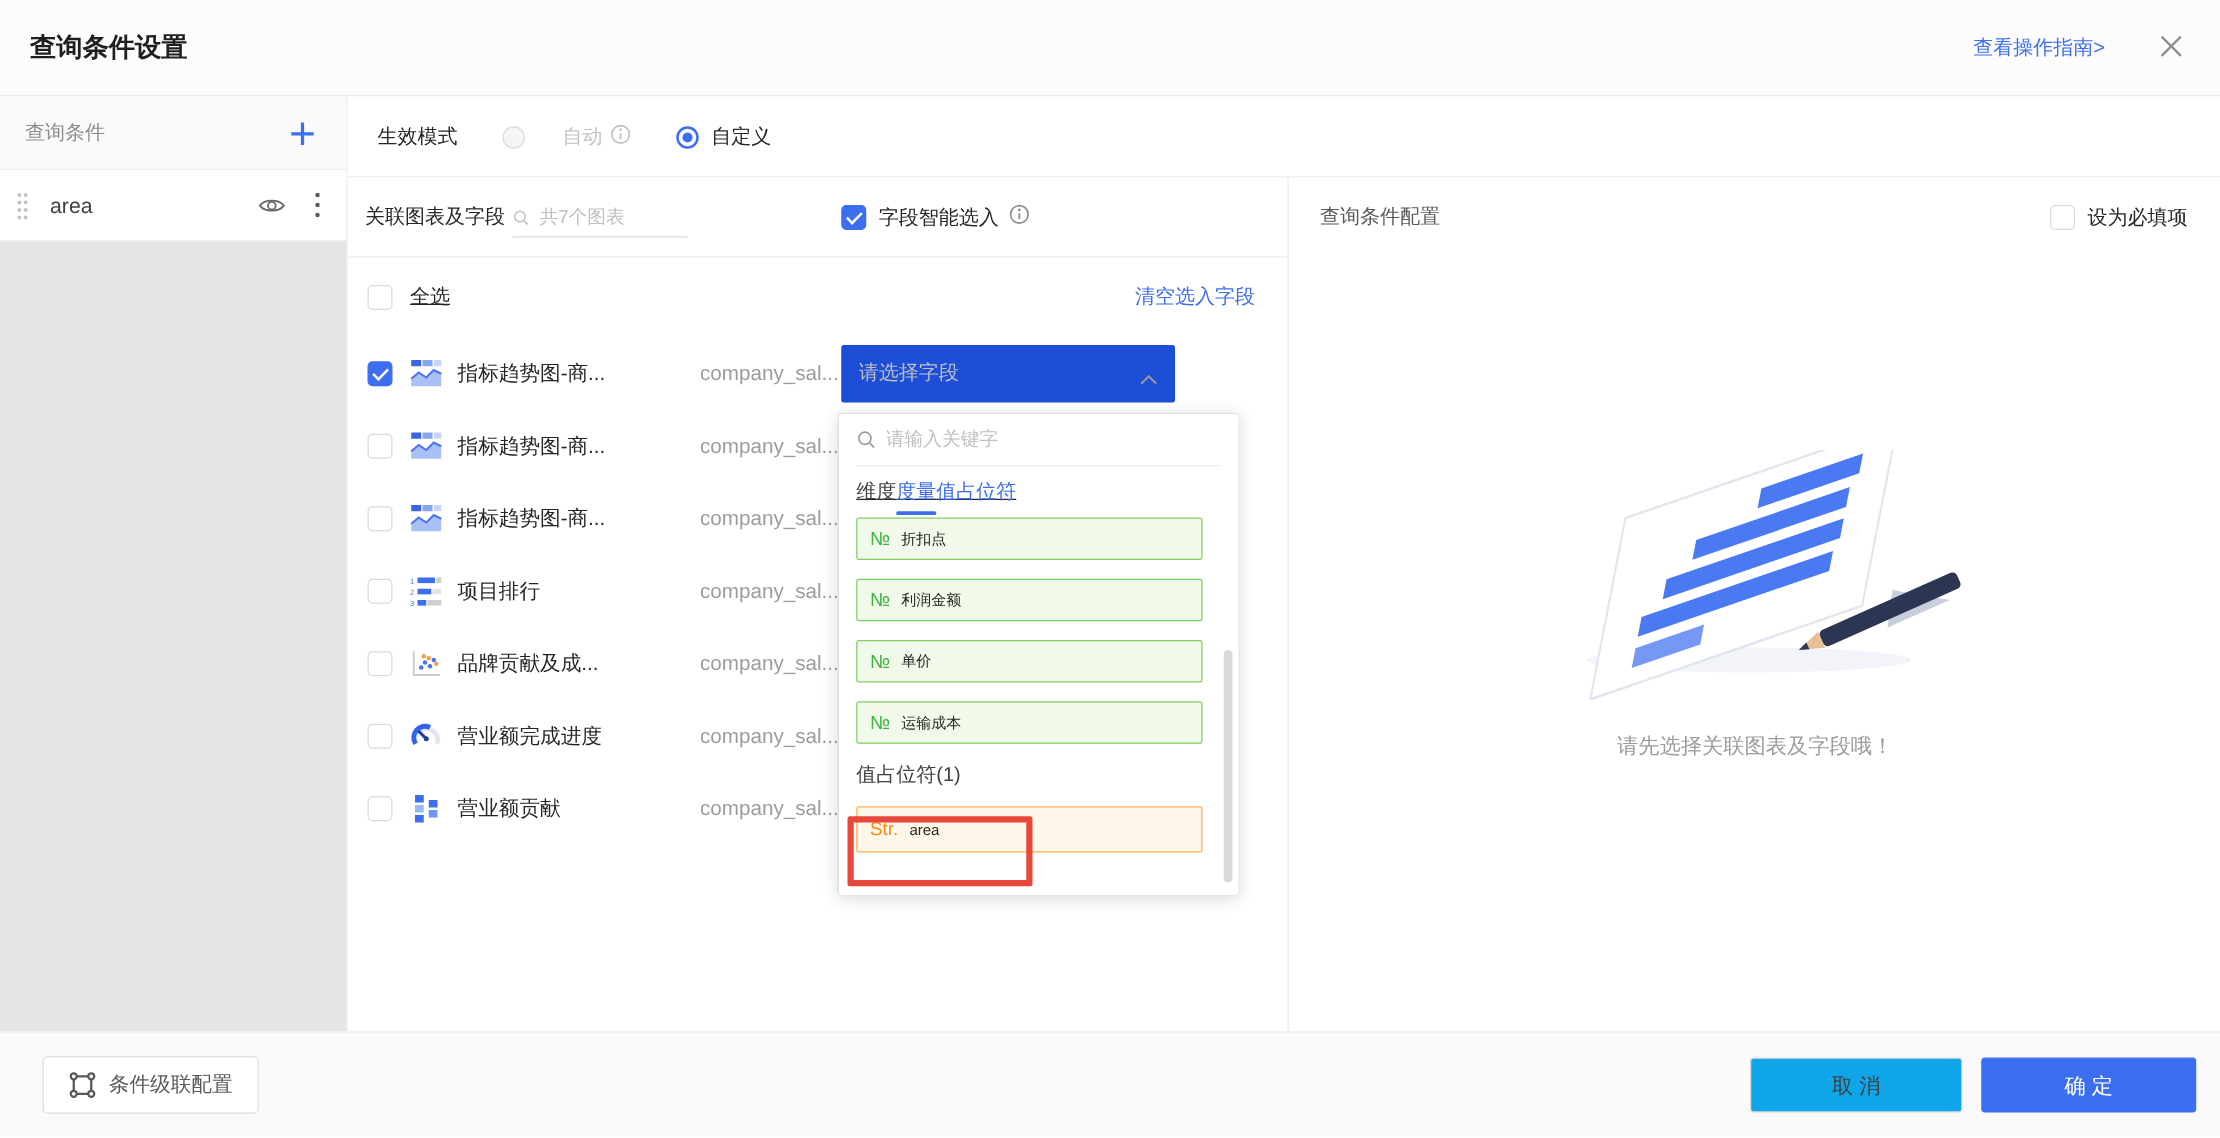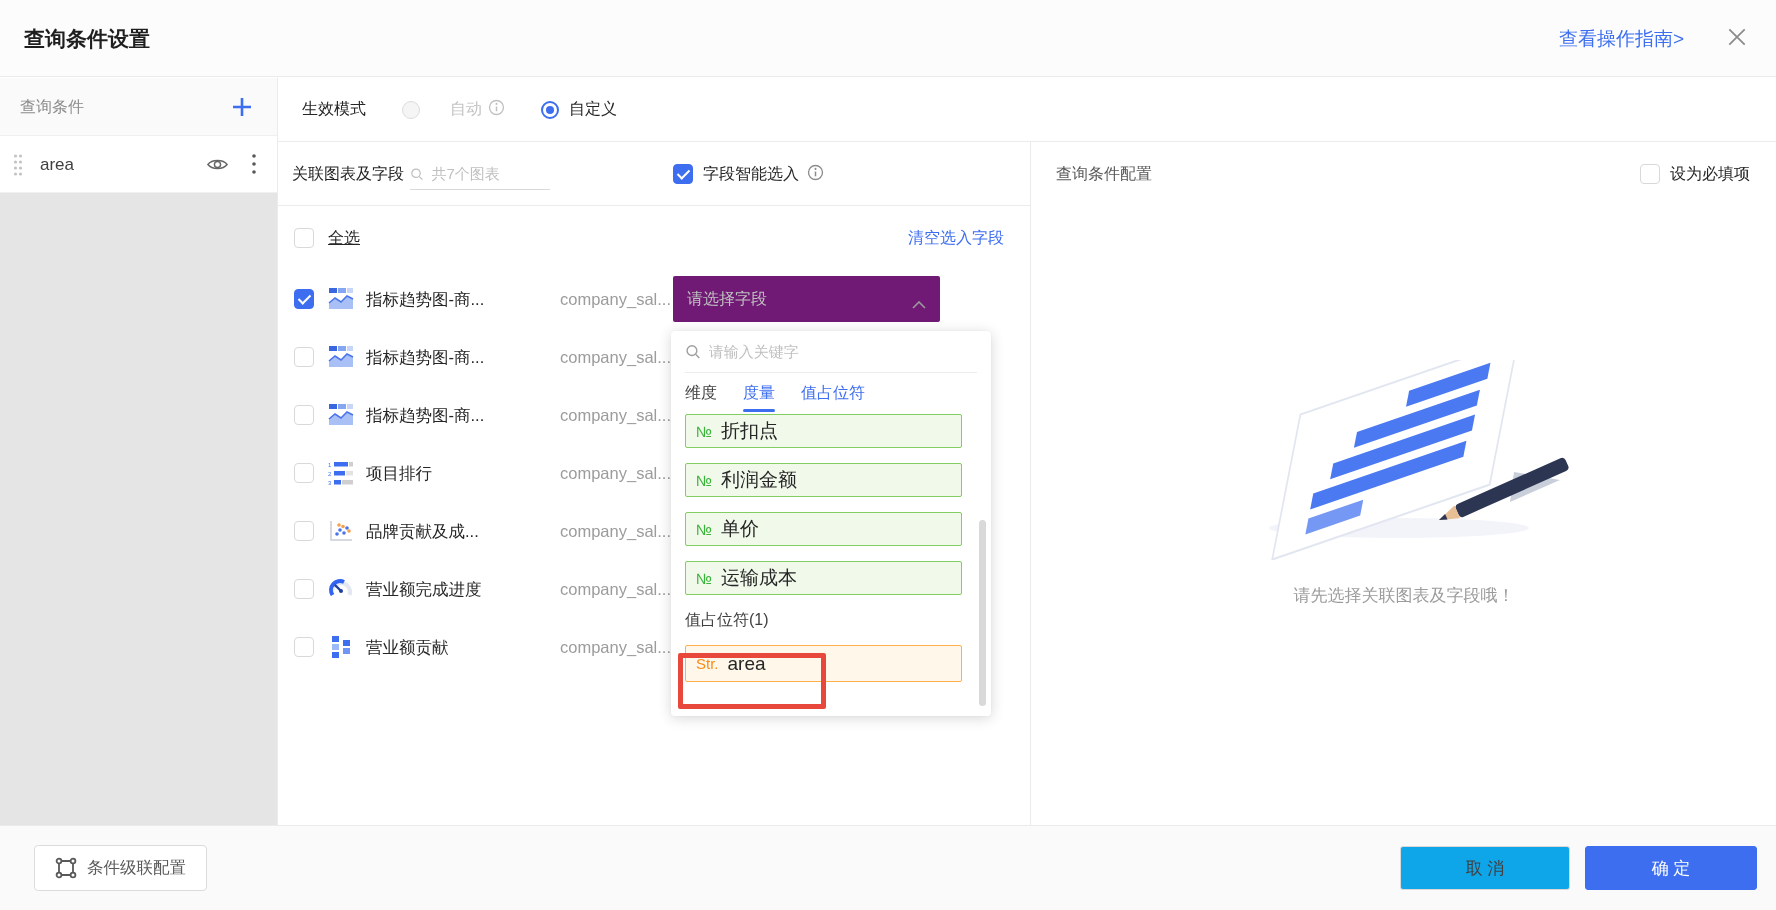--- a/index.html
+++ b/index.html
@@ -9,21 +9,21 @@
     background:#fff; color:#262626; overflow:hidden;
   }
   .dialog { position:relative; width:1776px; height:910px; background:#fff; }
 
   
   .hdr { position:absolute; left:0; top:0; right:0; height:77px;
          background:#fcfcfc; border-bottom:1px solid #ebebeb; }
   .hdr-title { position:absolute; left:24px; top:0; line-height:77px;
                font-size:21px; font-weight:bold; color:#1f1f1f; }
   .hdr-guide { position:absolute; right:92px; top:0; line-height:77px;
-               font-size:19px; color:#3d6ef0; cursor:pointer; }
+               font-size:16px; color:#3d6ef0; cursor:pointer; }
   .hdr-close { position:absolute; right:26px; top:26px; width:24px; height:24px; cursor:pointer; }
 
   
   .sidebar { position:absolute; left:0; top:78px; width:278px; height:747px;
              border-right:1px solid #ebebeb; background:#e5e5e5; }
   .sb-head { height:58px; background:#fafafa; border-bottom:1px solid #f0f0f0;
              position:relative; }
   .sb-head-label { position:absolute; left:20px; top:0; line-height:58px;
                    font-size:16px; color:#8c8c8c; }
   .sb-plus { position:absolute; right:24px; top:18px; cursor:pointer; }
@@ -69,47 +69,47 @@
   .clear-link { position:absolute; right:26px; top:0; line-height:64px; font-size:16px;
                 color:#3d6ef0; cursor:pointer; }
 
   .chart-rows { position:absolute; left:0; top:128px; right:0; }
   .chart-row { position:relative; height:58px; }
   .chart-row .cb { position:absolute; left:16px; top:19px; }
   .chart-icon { position:absolute; left:50px; top:16px; width:26px; height:26px; }
   .chart-name { position:absolute; left:88px; top:0; line-height:58px; font-size:16.5px; color:#262626; white-space:nowrap; }
   .chart-dataset { position:absolute; left:282px; top:0; line-height:58px; font-size:16.5px; color:#9c9c9c; white-space:nowrap; }
   .field-trigger { position:absolute; left:395px; top:6px; width:267px; height:46px;
-                   background:#701a75; border-radius:2px; cursor:pointer; }
+                   background:#1d4ed8; border-radius:2px; cursor:pointer; }
   .field-trigger .ph { position:absolute; left:14px; top:0; line-height:46px; font-size:16px; color:#bfbfbf; }
   .field-trigger .chev { position:absolute; right:14px; top:19px; }
 
   
   .cb { width:20px; height:20px; border:1px solid #d9d9d9; border-radius:4px;
         background:#fff; position:relative; cursor:pointer; flex:none; }
   .cb.checked { background:#3d6ef0; border-color:#3d6ef0; }
   .cb.checked::after { content:""; position:absolute; left:6px; top:2px; width:5px; height:10px;
                        border:solid #fff; border-width:0 2px 2px 0; transform:rotate(45deg); }
 
   
   .dd-panel { position:absolute; left:671px; top:331px; width:320px; height:385px;
               background:#fff; border-radius:3px; z-index:20;
               box-shadow:0 2px 14px rgba(0,0,0,0.16), 0 0 1px rgba(0,0,0,0.12); }
   .dd-search { height:42px; margin:0 14px; border-bottom:1px solid #ededed;
                display:flex; align-items:center; }
-  .dd-tabs { display:flex; gap:26px; margin:10px 14px 0; }
+  .dd-tabs { display:flex; margin:10px 14px 0;text-decoration:underline; }
   .dd-tab { font-size:16px; color:#404040; padding-bottom:8px; position:relative; cursor:pointer; }
   .dd-tab.blue { color:#3d6ef0; }
   .dd-tab.active::after { content:""; position:absolute; left:0; right:0; bottom:0;
                           height:3px; background:#3d6ef0; border-radius:2px; }
   .dd-list { padding:2px 29px 0 14px; }
   .field-item { height:34px; margin-bottom:15px; border:1px solid #82ce63; background:#f0f9ea;
                 border-radius:2px; display:flex; align-items:center; padding-left:10px; cursor:pointer; }
   .field-item .pfx { color:#3bb33b; font-size:15px; }
-  .field-item .flabel { margin-left:9px; font-size:19px; color:#262626; }
+  .field-item .flabel { margin-left:9px; font-size:12px; color:#262626; }
   .dd-group-label { margin:14px 0 0 14px; font-size:16px; color:#404040; }
   .field-item.placeholder-type { margin:14px 29px 0 14px; height:37px;
                 border:1px solid #ffb04d; background:#fff7e9; }
   .field-item.placeholder-type .pfx { color:#fa8c16; }
   .annotation-box { position:absolute; left:7px; top:322px; width:148px; height:56px;
                     border:5px solid #e8483c; border-radius:2px; z-index:30; pointer-events:none; }
   .dd-scrollthumb { position:absolute; right:5px; top:189px; width:7px; height:186px;
                     background:#d9d9d9; border-radius:4px; cursor:pointer; }
 
   

